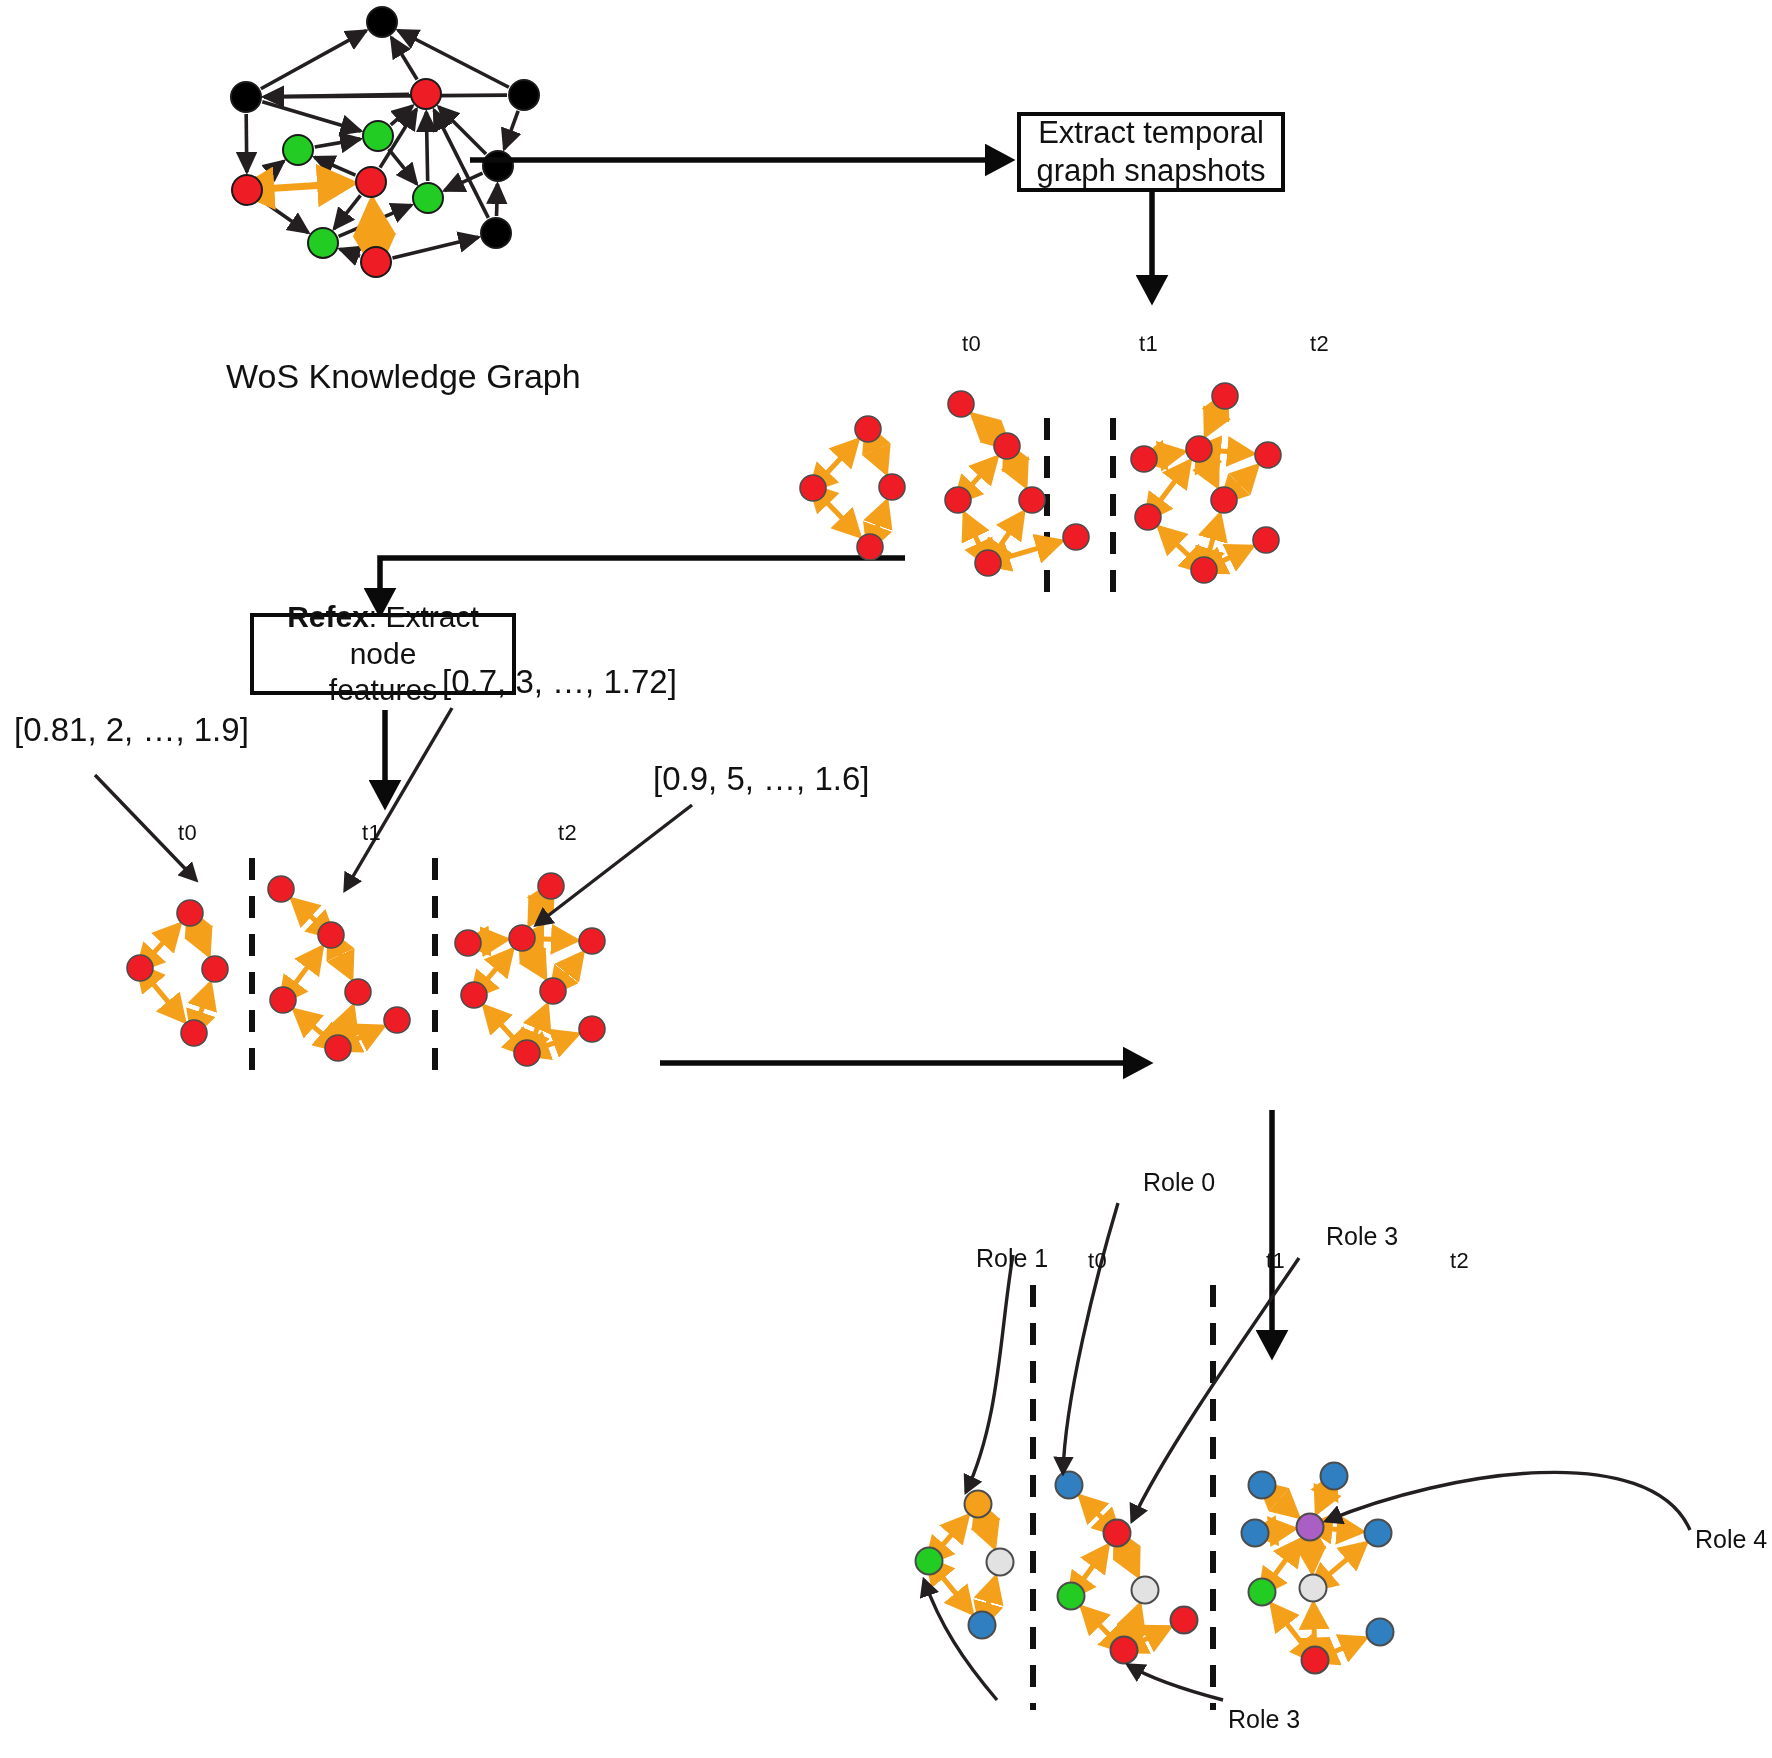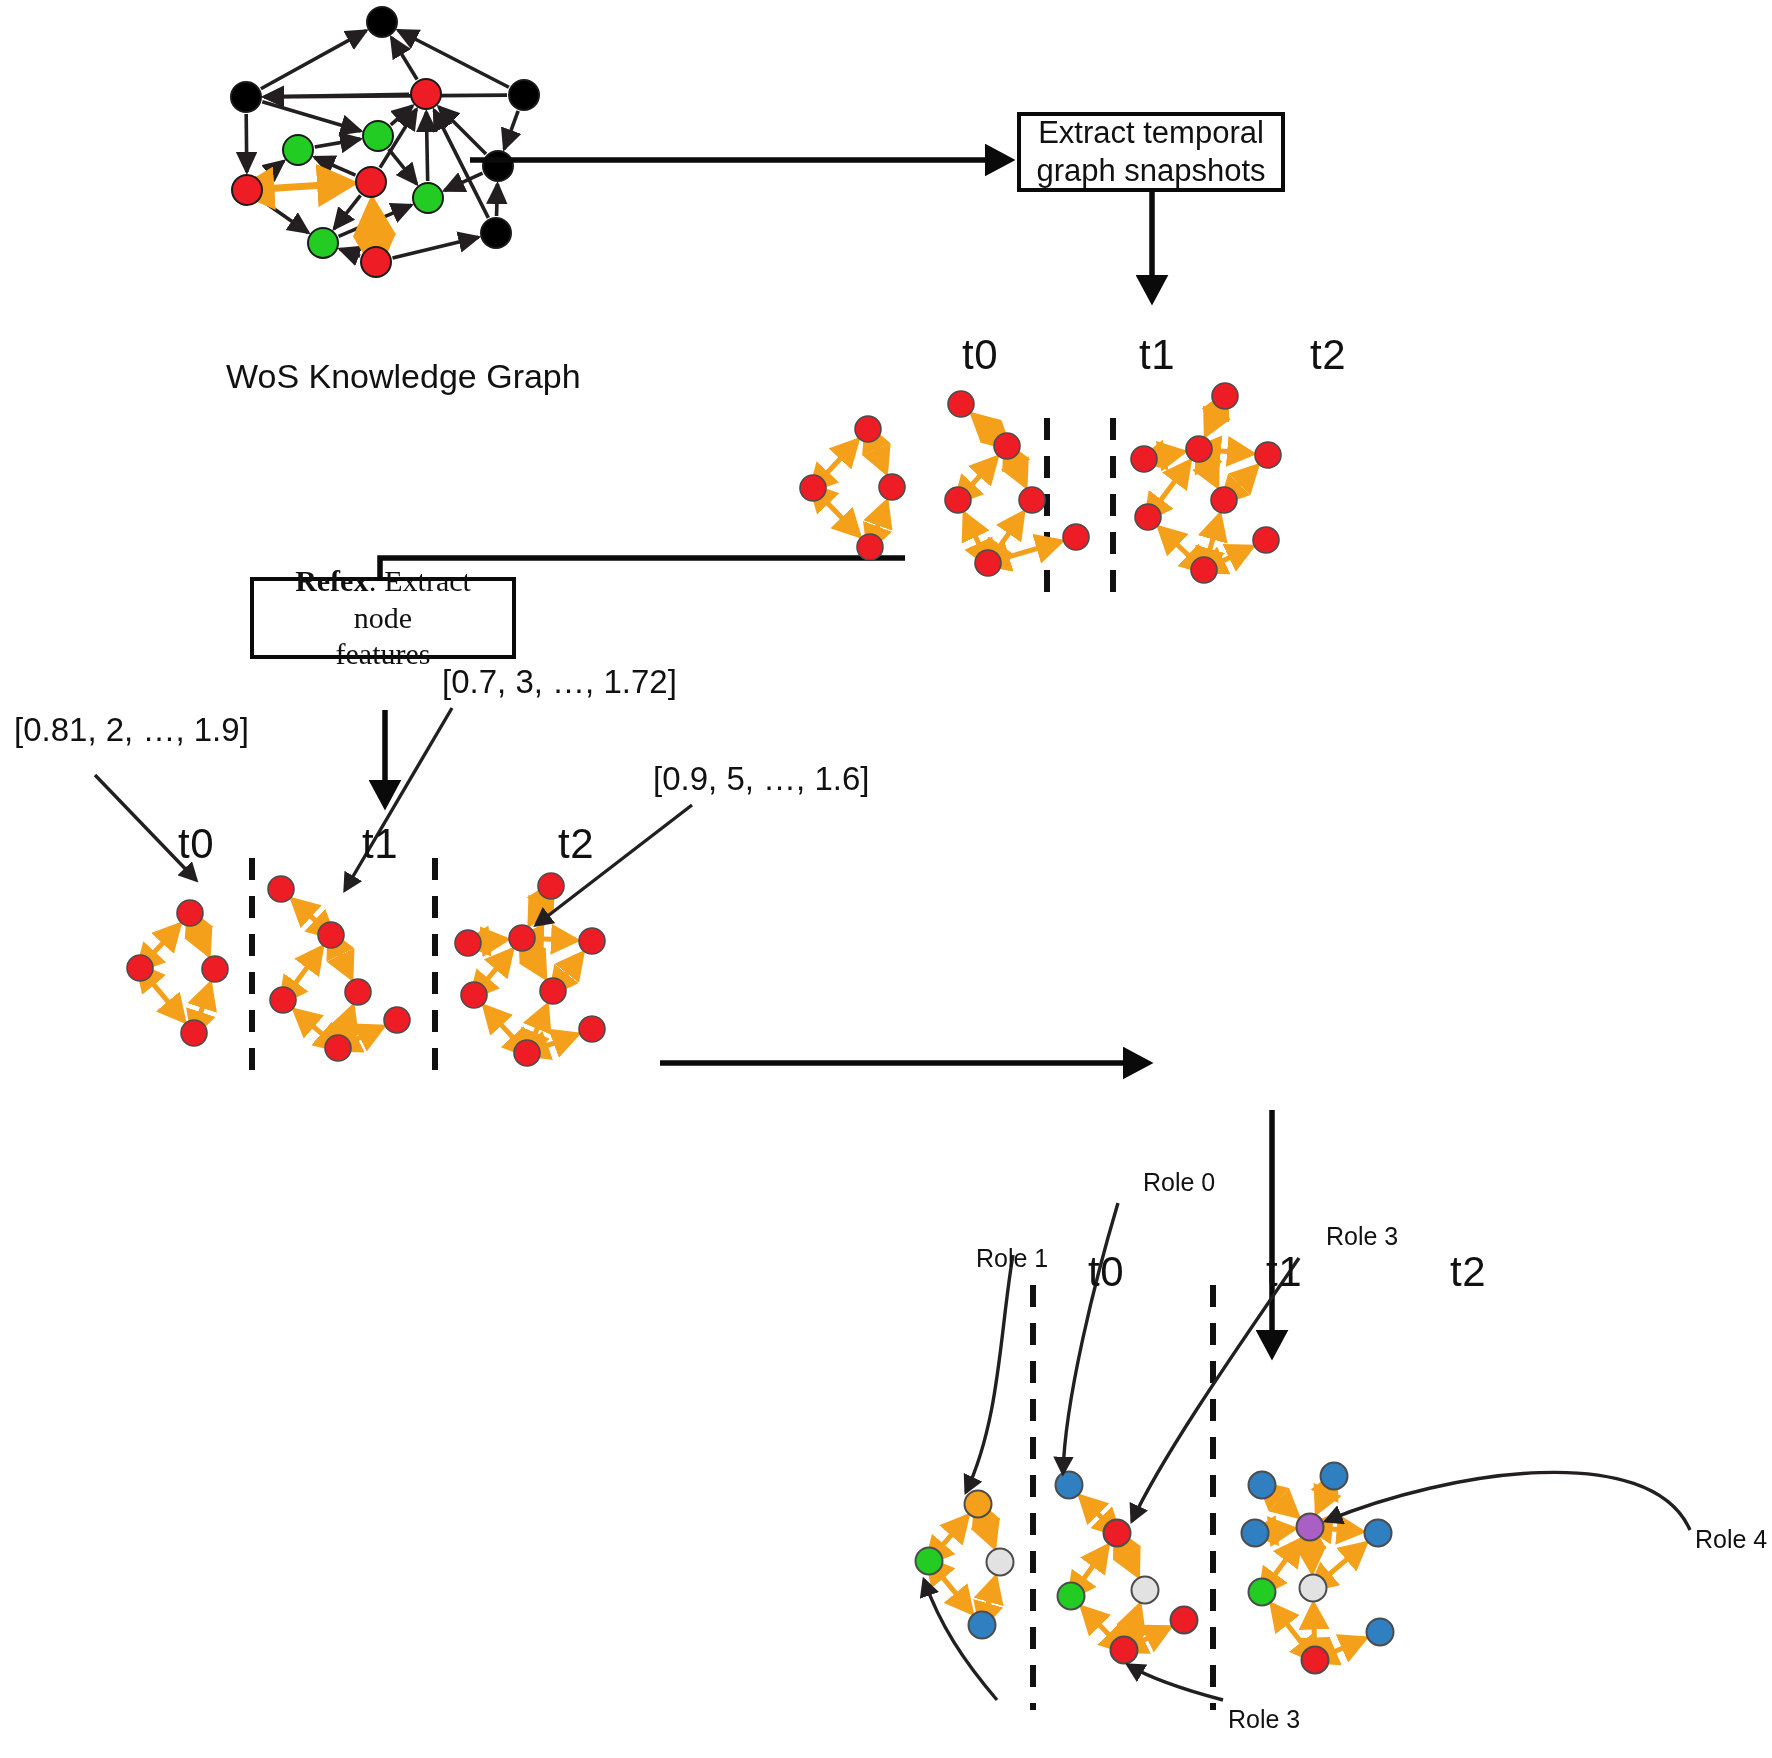--- a/index.html
+++ b/index.html
@@ -38,21 +38,21 @@
     line-height: 1.22;
     color: #111111;
   }
   .proc-box .lbl { padding: 2px 10px; }
   .proc-box .bold { font-weight: bold; }
   .txt {
     position: absolute;
     color: #111111;
     white-space: nowrap;
   }
-  .tick-label { font-size: 42px; letter-spacing: 0.5px; }
+  .tick-label { font-size: 22px; letter-spacing: 0.5px; }
   .role-label { font-size: 25px; }
   .vec-label { font-size: 33px; }
   .graph-title { font-size: 34px; }
 </style>
 </head>
 <body>
 
 <div id="stage">
 
   <svg class="diagram" viewBox="0 0 1772 1758">
@@ -266,21 +266,21 @@
     </g>
   </svg>
 
   <div class="proc-box" style="left:1017px; top:112px; width:268px; height:80px; font-size:31px;">
     <div class="lbl">
       <div>Extract temporal</div>
       <div>graph snapshots</div>
     </div>
   </div>
 
-  <div class="proc-box" style="left:250px; top:577px; width:266px; height:82px; font-size:30px;font-family:Liberation Serif, serif;">
+  <div class="proc-box" style="left:250px; top:613px; width:266px; height:82px; font-size:30px;">
     <div class="lbl">
       <div><span class="bold">Refex</span><span>: Extract node</span></div>
       <div>features</div>
     </div>
   </div>
 
 
   <div class="txt graph-title" style="left:226px; top:316px;margin-top:41px;">WoS Knowledge Graph</div>
 
   <div class="txt tick-label" style="left:962px; top:331px;">t0</div>

